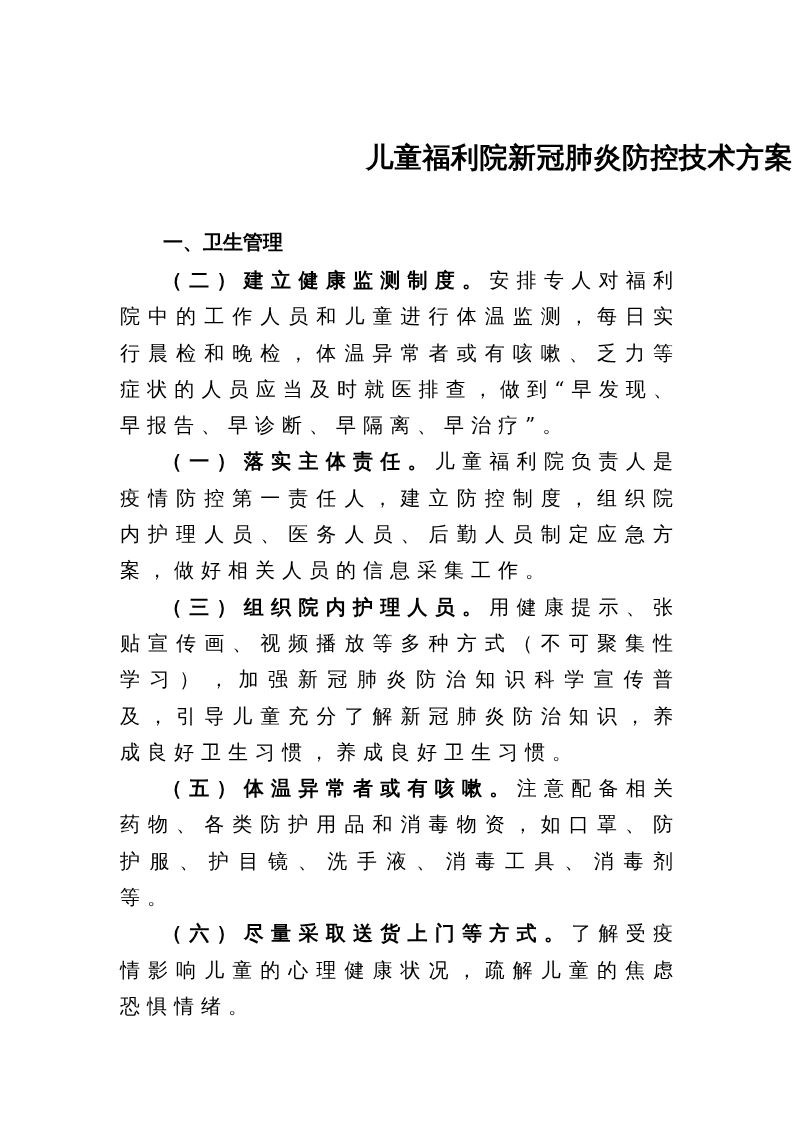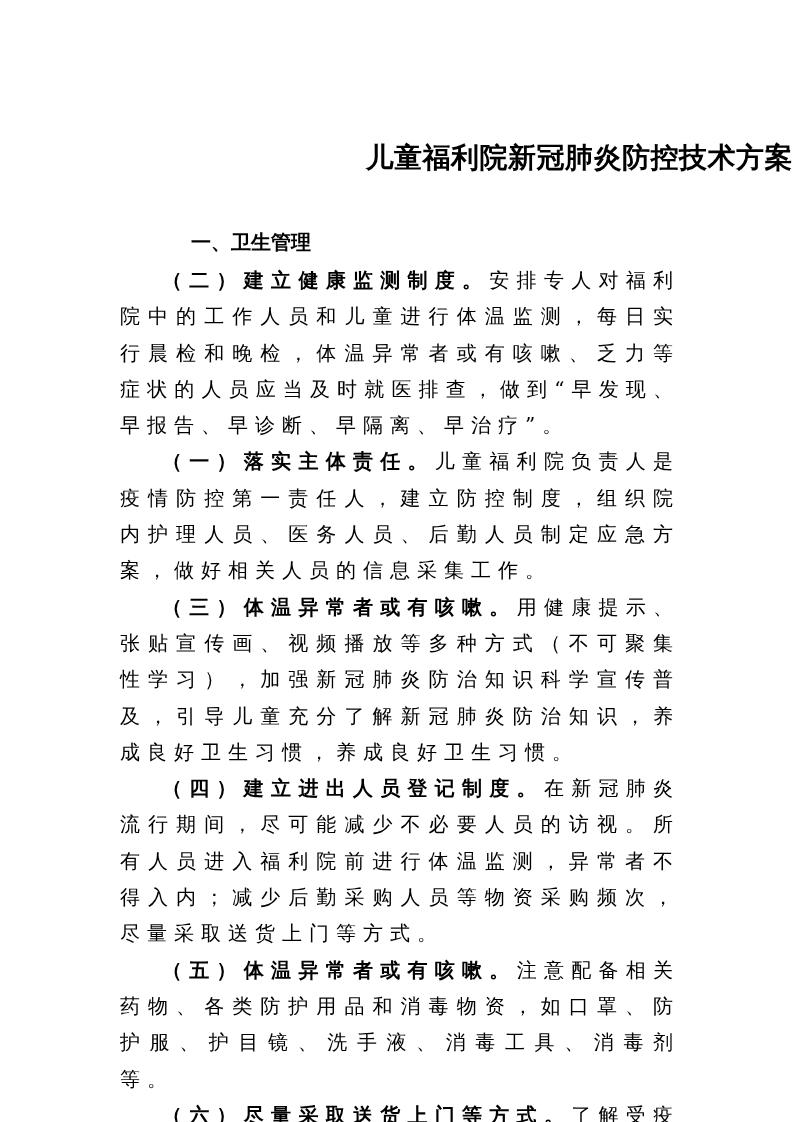--- a/index.html
+++ b/index.html
@@ -5,36 +5,35 @@
   html, body { margin: 0; padding: 0; background: #ffffff; }
   body { width: 793px; height: 1122px; position: relative; overflow: hidden; color: #000; }
   .page { position: absolute; left: 0; top: 0; width: 793px; height: 1122px; background: #fff; }
   .title {
     position: absolute; left: 0; width: 793px; top: 138px; text-align: right;
     font-family: "DejaVu Sans", sans-serif; font-weight: bold; font-size: 28px; line-height: 40px;
     letter-spacing: 0.5px;
   }
   .section-heading {
     position: absolute; left: 163px; top: 228px;
-    font-family: "DejaVu Sans", sans-serif; font-weight: bold; font-size: 20px; line-height: 28px; margin-left: 28px;
+    font-family: "DejaVu Sans", sans-serif; font-weight: bold; font-size: 20px; line-height: 28px;
   }
   .body-text {
     position: absolute; left: 120px; top: 262px; width: 560px;
     font-family: "DejaVu Serif", serif; font-size: 20px; line-height: 36.3px;
   }
   .para { margin: 0; text-indent: 42px; letter-spacing: 7px; text-align: justify; }
   .lead { font-weight: bold; }
 </style>
 </head>
 <body>
 
 <div class="page">
   <div class="title">儿童福利院新冠肺炎防控技术方案</div>
   <div class="section-heading">一、卫生管理</div>
   <div class="body-text">
     <p class="para"><span class="lead">（二）建立健康监测制度。</span><span>安排专人对福利院中的工作人员和儿童进行体温监测，每日实行晨检和晚检，体温异常者或有咳嗽、乏力等症状的人员应当及时就医排查，做到“早发现、早报告、早诊断、早隔离、早治疗”。</span></p>
     <p class="para"><span class="lead">（一）落实主体责任。</span><span>儿童福利院负责人是疫情防控第一责任人，建立防控制度，组织院内护理人员、医务人员、后勤人员制定应急方案，做好相关人员的信息采集工作。</span></p>
-    <p class="para"><span class="lead">（三）体温异常者或有咳嗽。</span><span>用健康提示、张贴宣传画、视频播放等多种方式（不可聚集性学习），加强新冠肺炎防治知识科学宣传普及，引导儿童充分了解新冠肺炎防治知识，养成良好卫生习惯，养成良好卫生习惯。</span></p>
-    <p class="para"><span class="lead">（四）建立进出人员登记制度。</span><span>在新冠肺炎流行期间，尽可能减少不必要人员的访视。所有人员进入福利院前进行体温监测，异常者不得入内；减少后勤采购人员等物资采购频次，尽量采取送货上门等方式。</span></p>
+    <p class="para"><span class="lead">（三）组织院内护理人员。</span><span>用健康提示、张贴宣传画、视频播放等多种方式（不可聚集性学习），加强新冠肺炎防治知识科学宣传普及，引导儿童充分了解新冠肺炎防治知识，养成良好卫生习惯，养成良好卫生习惯。</span></p>
     <p class="para"><span class="lead">（五）体温异常者或有咳嗽。</span><span>注意配备相关药物、各类防护用品和消毒物资，如口罩、防护服、护目镜、洗手液、消毒工具、消毒剂等。</span></p>
     <p class="para"><span class="lead">（六）尽量采取送货上门等方式。</span><span>了解受疫情影响儿童的心理健康状况，疏解儿童的焦虑恐惧情绪。</span></p>
   </div>
 </div>
 
 </body></html>

